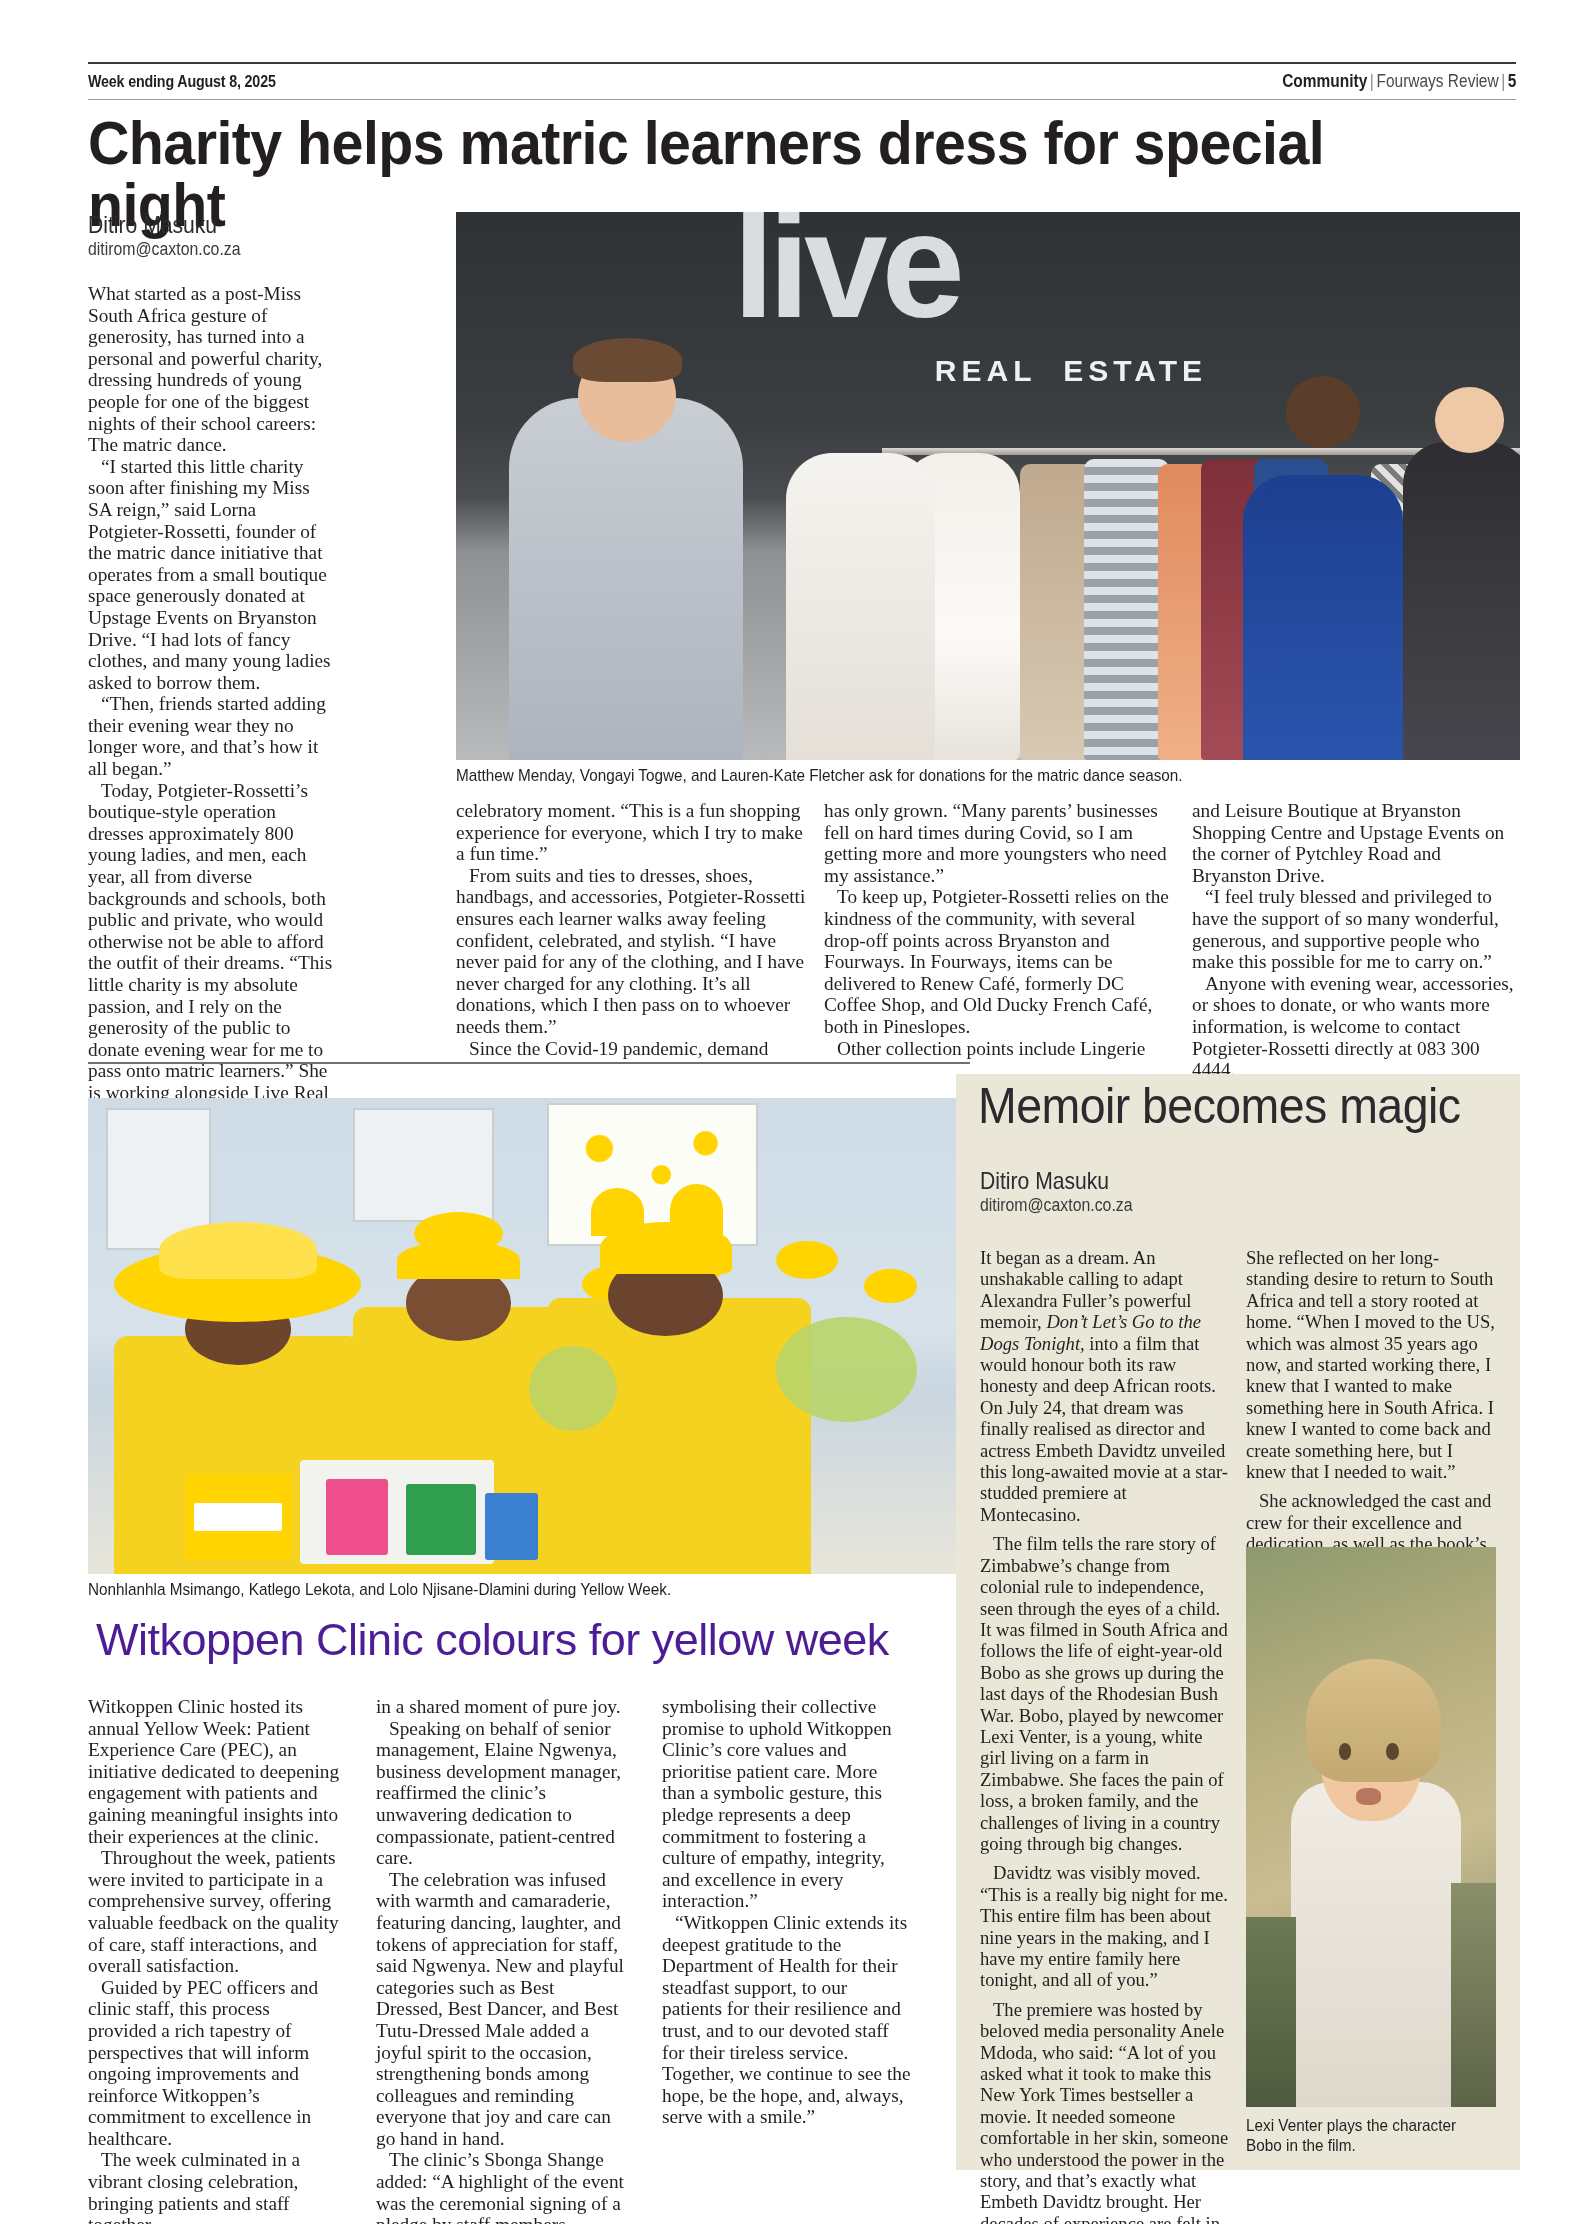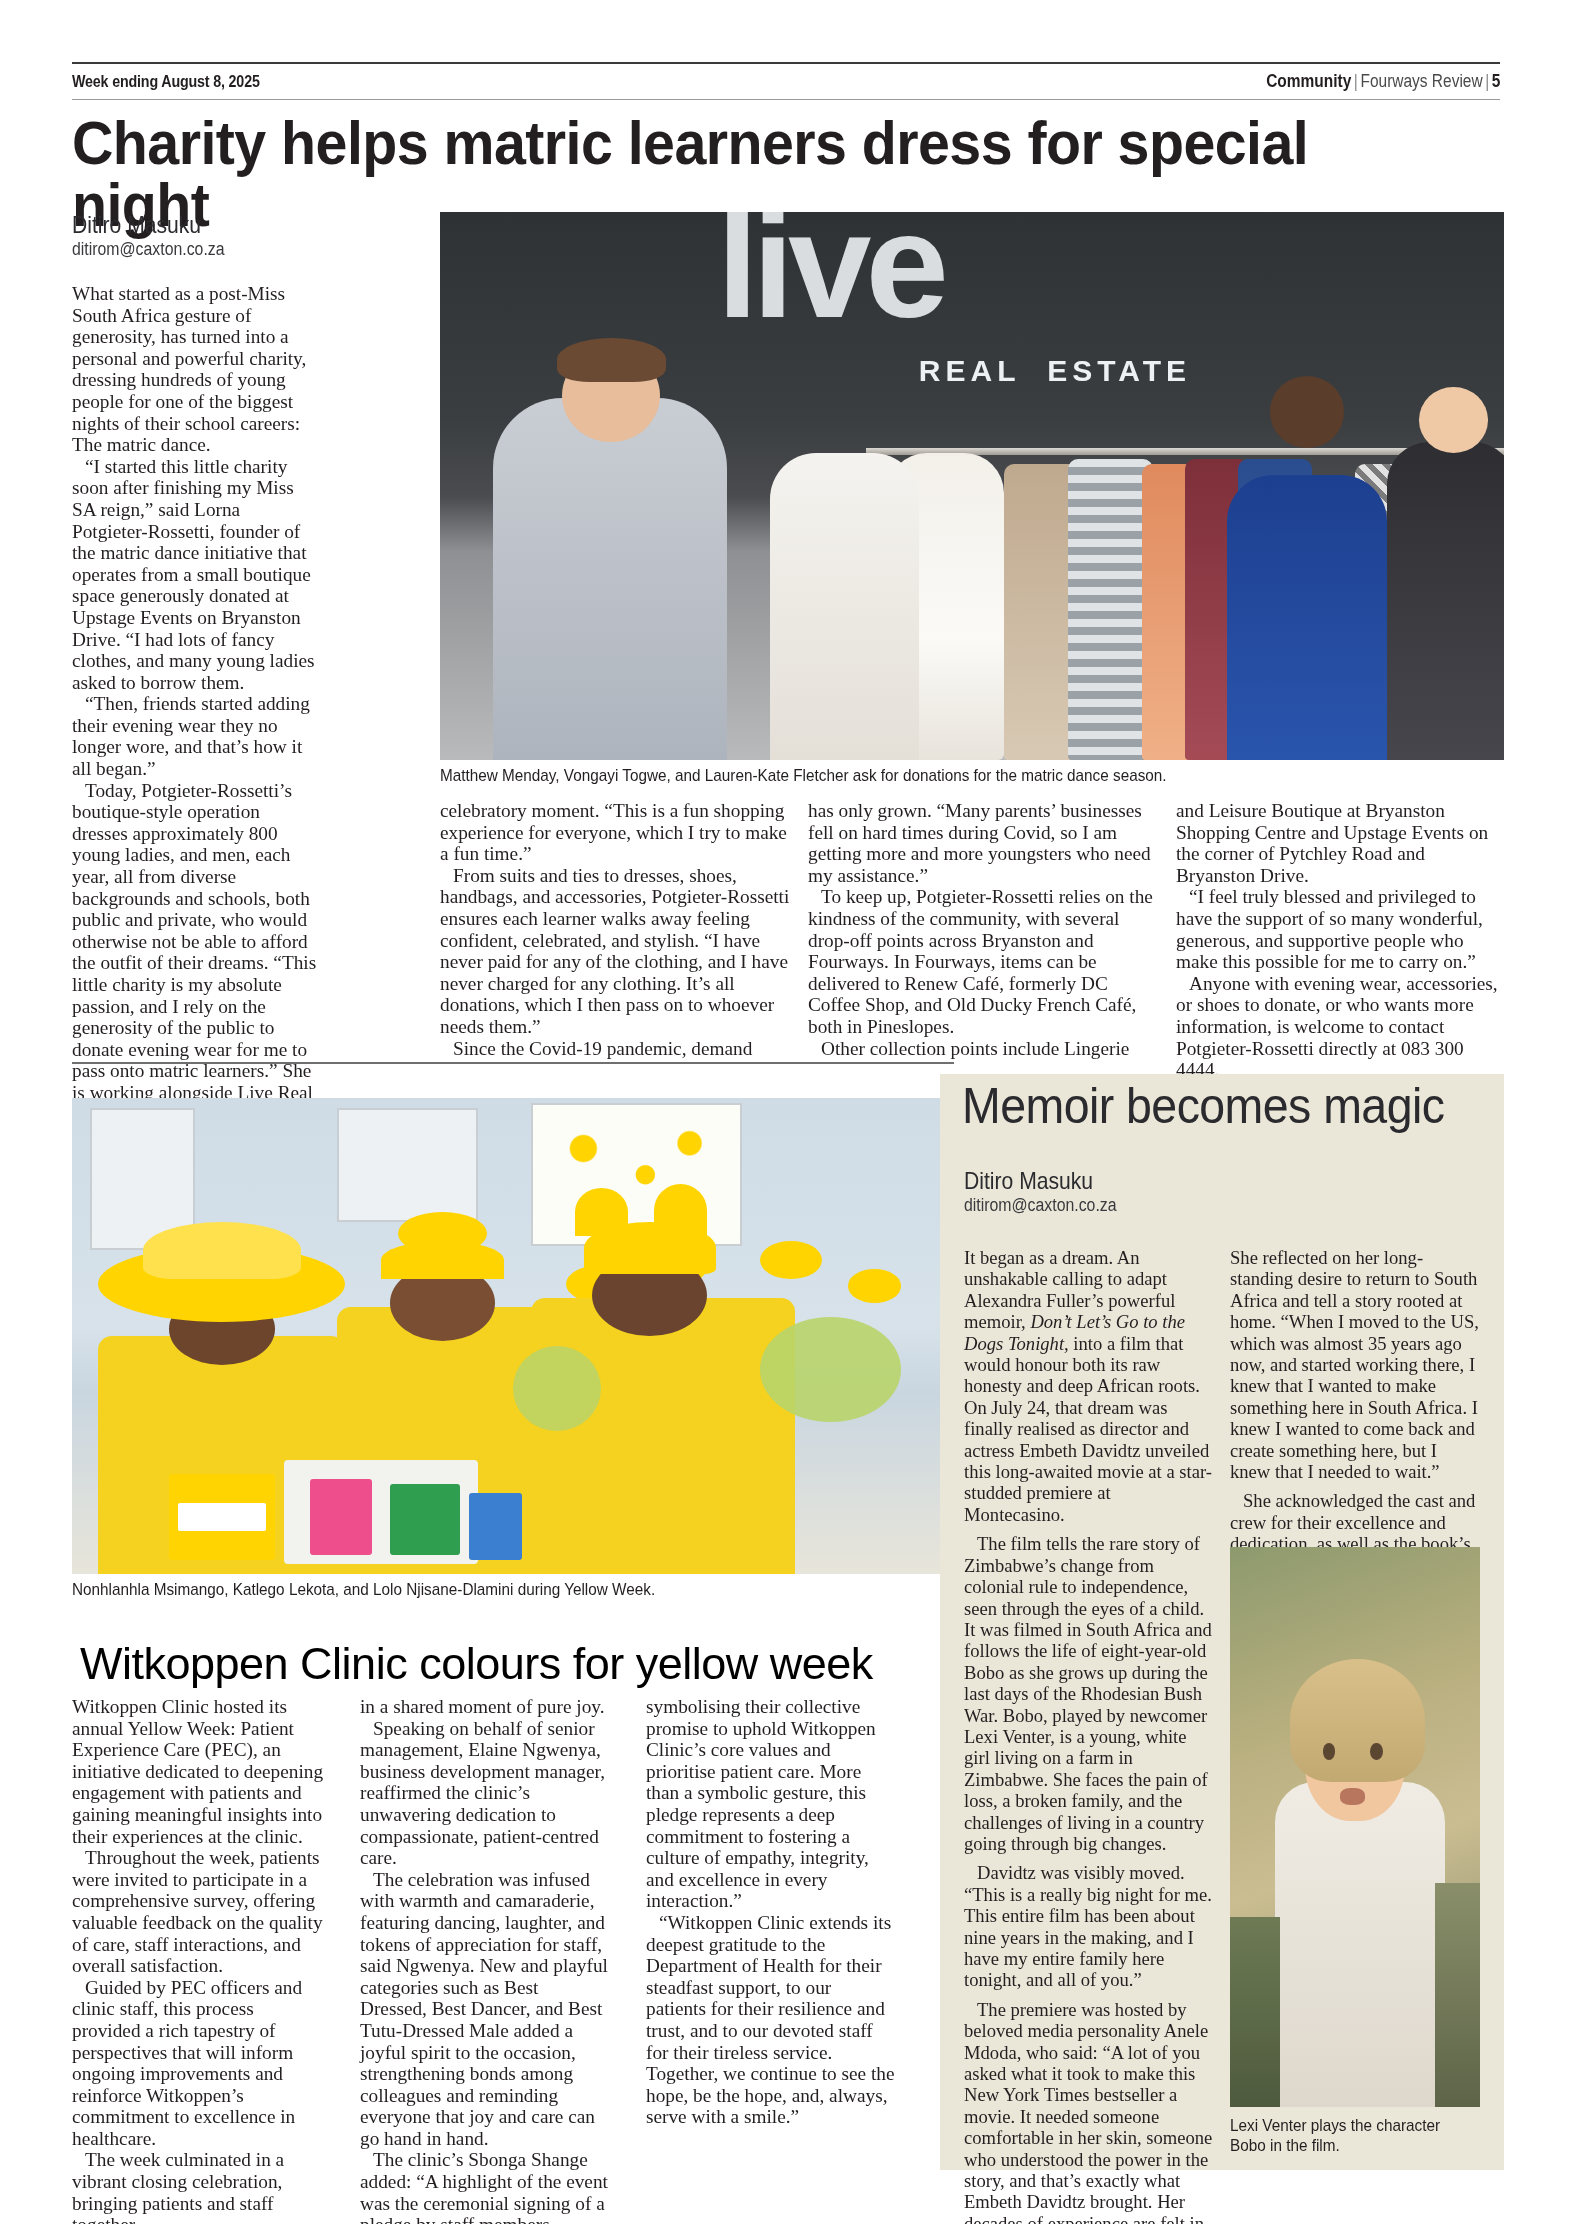--- a/index.html
+++ b/index.html
@@ -5,21 +5,21 @@
   * { box-sizing: border-box; }
   html, body { margin:0; padding:0; }
   body {
     width:1572px; height:2224px;
     background:#ffffff;
     font-family:"Liberation Serif", serif;
     color:#231f20;
     position:relative;
     overflow:hidden;
   }
-  .page { position:absolute; left:0; top:0; width:1300px; height:2224px; background:#fff;border-radius:20px; }
+  .page { position:absolute; left:16px; top:0; width:1300px; height:2224px; background:#fff;border-radius:20px; }
 
   
   .masthead {
     position:absolute; left:72px; top:62px; width:1428px; height:38px;
     border-top:2px solid #3a3a3c; border-bottom:1px solid #9a9a9c;
     display:flex; align-items:center; justify-content:space-between;
   }
   .masthead .left {
     font-family:"Liberation Sans Narrow","Liberation Sans",sans-serif;
     font-weight:700; font-size:17px; letter-spacing:-0.2px; color:#231f20;
@@ -36,21 +36,21 @@
   
   .hl-main {
     position:absolute; left:72px; top:112px; width:1432px;
     font-family:"Liberation Sans Narrow","Liberation Sans",sans-serif;
     font-weight:700; font-size:62px; line-height:1.0; color:#231f20;
     letter-spacing:-0.6px;
     transform:scaleX(0.925); transform-origin:left top;
   }
   .hl-sec {
     font-family:"Liberation Sans Narrow","Liberation Sans",sans-serif;
-    font-weight:400; color:#000000; letter-spacing:-0.5px;margin-top:24px;
+    font-weight:400; color:#4c1d95; letter-spacing:-0.5px;
   }
 
   
   .byline-name {
     font-family:"Liberation Sans Narrow","Liberation Sans",sans-serif;
     font-size:24px; color:#2b2b2f; line-height:1.1;
     transform:scaleX(0.88); transform-origin:left top;
   }
   .byline-mail {
     font-family:"Liberation Sans Narrow","Liberation Sans",sans-serif;

